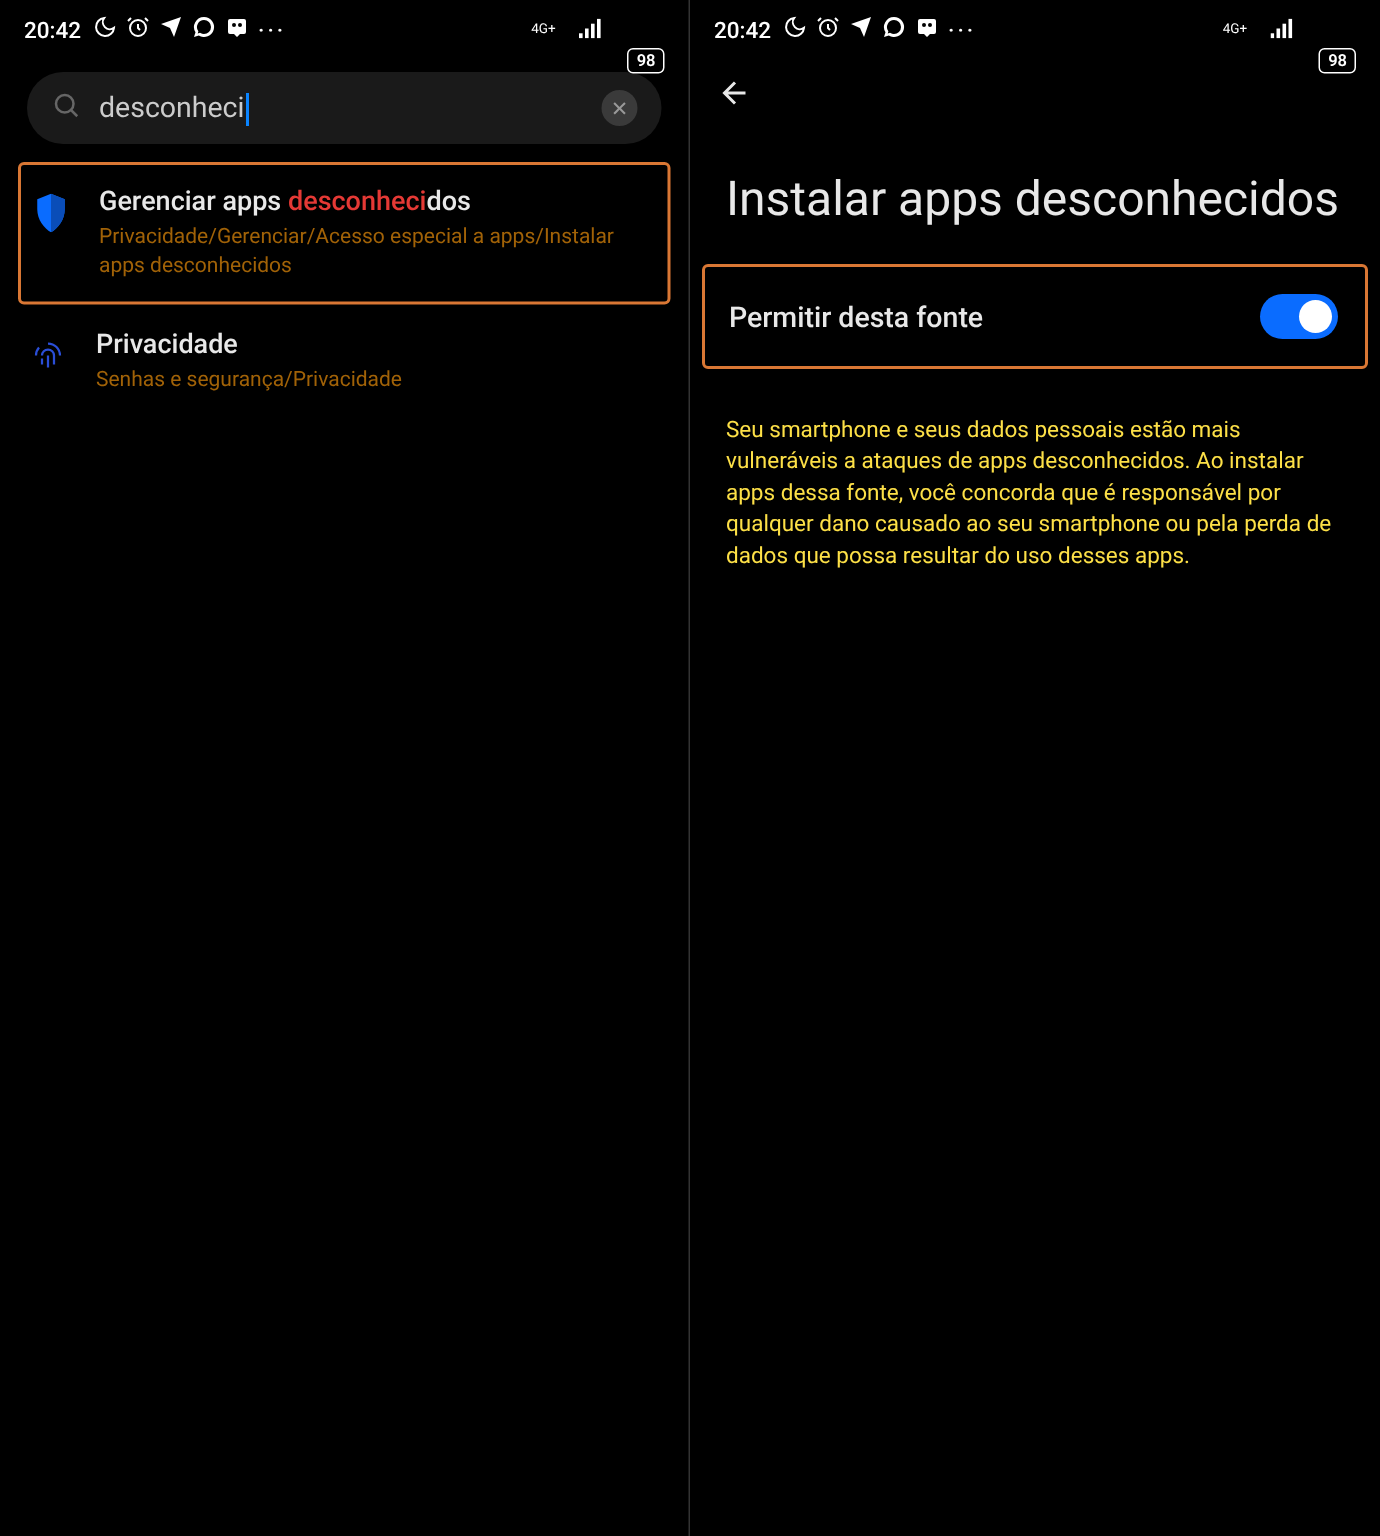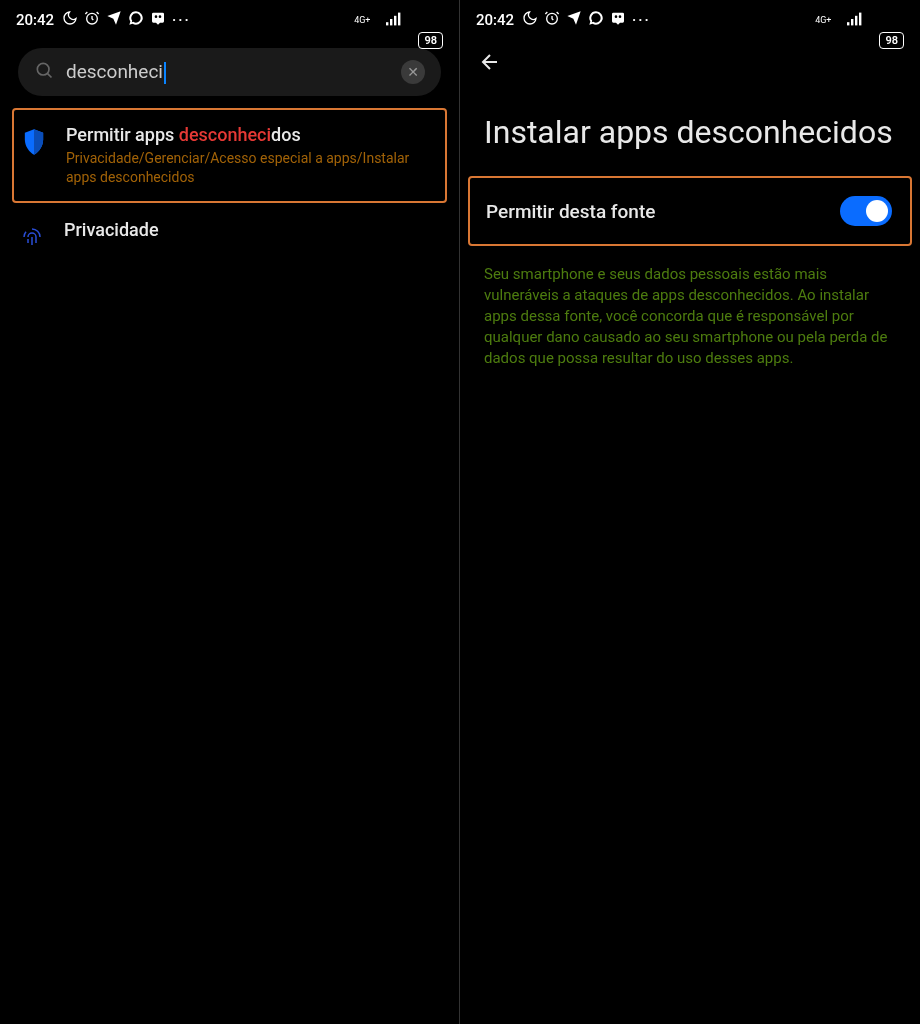--- a/index.html
+++ b/index.html
@@ -174,24 +174,25 @@
     .toggle-knob {
       width: 22px;
       height: 22px;
       background: #fff;
       border-radius: 50%;
       position: absolute;
       top: 4px;
       right: 4px;
     }
     .description {
-      color: #4d7c0f;
+      color: #fde047;
       font-size: 15px;
       line-height: 1.4;
       padding: 18px 24px;
+      margin-top: 12px;
     }
     .net-label {
       font-size: 9px;
       line-height: 1;
     }
   </style>
 </head>
 <body>
 
 <div class="phone phone-left">
@@ -259,34 +260,35 @@
 
   <div class="result-item result-highlighted">
     <div class="result-icon">
       <svg width="22" height="26" viewBox="0 0 24 28">
           <path d="M12 0l10 4v7c0 8-5 14-10 17C7 25 2 19 2 11V4l10-4z" fill="#0a6cff"></path>
           <path d="M12 0l10 4v7c0 8-5 14-10 17V0z" fill="#0a4db8"></path>
         </svg>
     </div>
     <div class="result-body">
       <div class="result-title">
-        <span>Permitir apps </span><span class="highlight">desconheci</span><span>dos</span>
+        <span>Gerenciar apps </span><span class="highlight">desconheci</span><span>dos</span>
       </div>
       <div class="result-path">Privacidade/Gerenciar/Acesso especial a apps/Instalar apps desconhecidos</div>
     </div>
   </div>
 
   <div class="result-item">
     <div class="result-icon">
       <svg width="24" height="24" viewBox="0 0 24 24" fill="none" stroke="#2a4ed8" stroke-width="1.5">
           <path d="M12 4a8 8 0 0 1 8 8M12 8a4 4 0 0 1 4 4v4M8 12a4 4 0 0 1 4-4M4 12a8 8 0 0 1 2-5.3M12 12v8M8 14v4M16 16v2"></path>
         </svg>
     </div>
     <div class="result-body">
       <div class="result-title">Privacidade</div>
+      <div class="result-path">Senhas e segurança/Privacidade</div>
     </div>
   </div>
 </div>
 
 <div class="phone">
   <div class="status-bar">
     <div class="status-left">
       <span>20:42</span>
       <span class="status-icons">
         <span>

